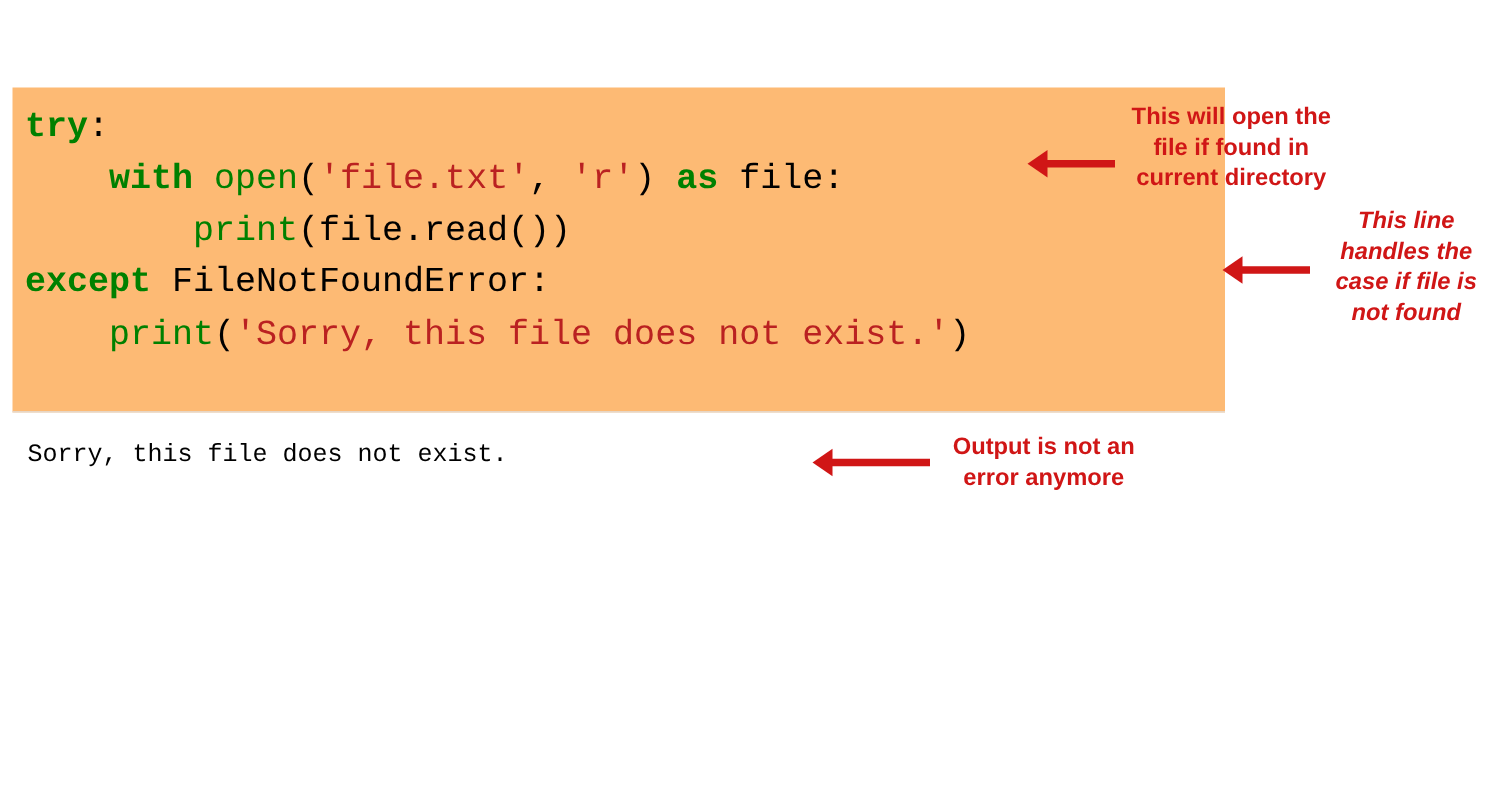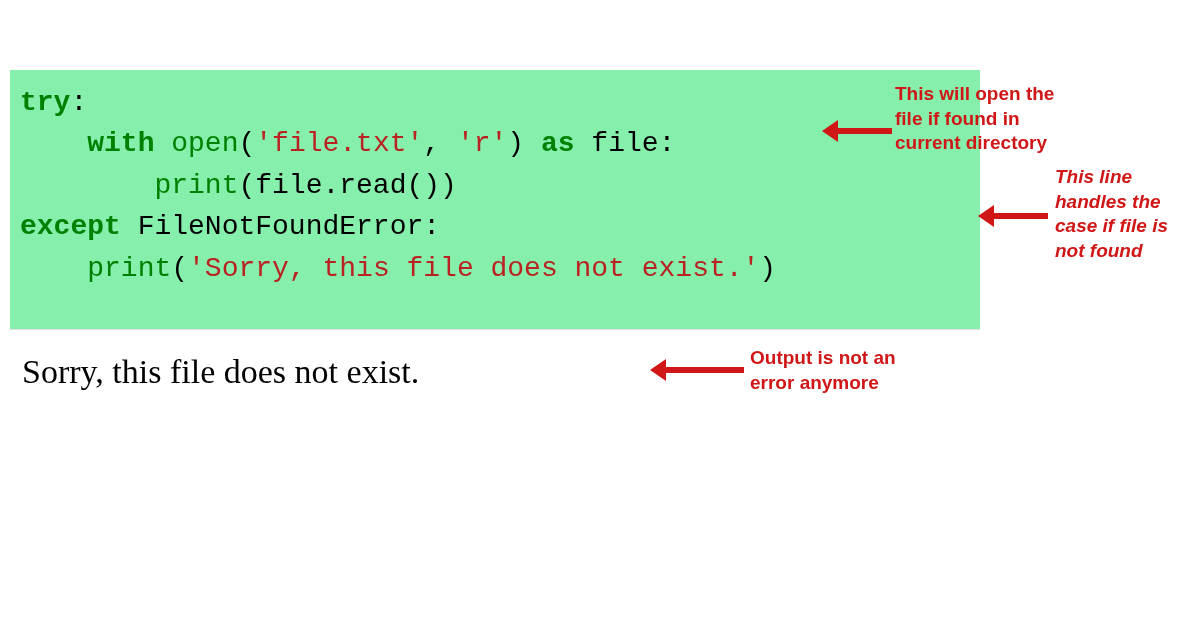--- a/index.html
+++ b/index.html
@@ -11,48 +11,48 @@
     background: #ffffff;
     font-family: -apple-system, BlinkMacSystemFont, "Segoe UI", Arial, sans-serif;
     position: relative;
     overflow: hidden;
   }
   .code-block {
     position: absolute;
     left: 10px;
     top: 70px;
     width: 970px;
-    background: #86efac;
+    background: #fdba74;
     border-bottom: 1px solid #e0e0e0;
     padding: 12px 10px 40px 10px;
     font-family: "Courier New", Courier, monospace;
     font-size: 28px;
     line-height: 1.48;
     white-space: pre;
   }
   .kw { color: #008000; font-weight: bold; }
   .fn { color: #008000; }
   .str { color: #ba2121; }
   .id { color: #000000; }
   .punct { color: #000000; }
   .output {
     position: absolute;
     left: 22px;
     top: 353px;
-    font-family: Liberation Serif, serif;
-    font-size: 34px;
+    font-family: Liberation Mono, monospace;
+    font-size: 20px;
     color: #000000;
   }
   .annotation {
     position: absolute;
     color: #d01616;
     font-weight: bold;
     font-size: 19px;
     line-height: 1.3;
-    text-align: left;
+    text-align: center;
     font-family: Arial, sans-serif;
   }
   .arrow {
     position: absolute;
     height: 6px;
     background: #d01616;
   }
   .arrow::before {
     content: "";
     position: absolute;

